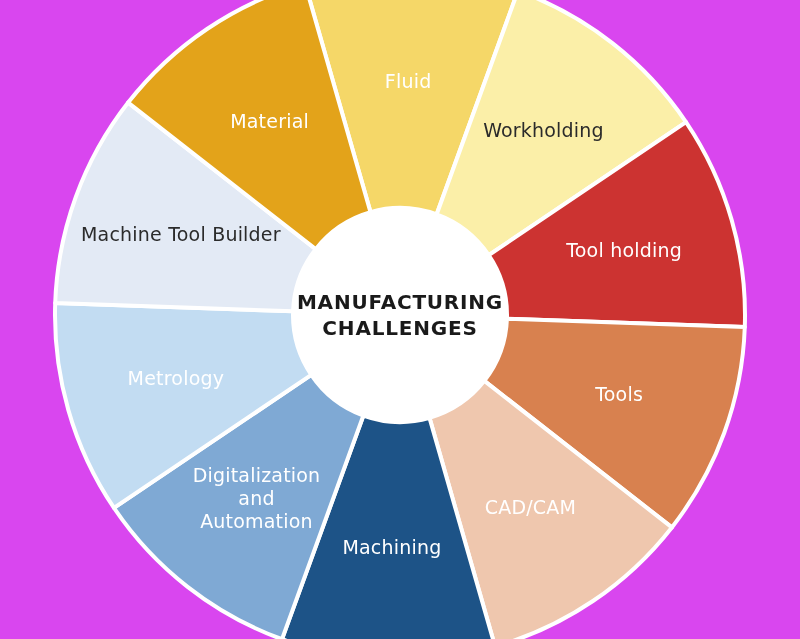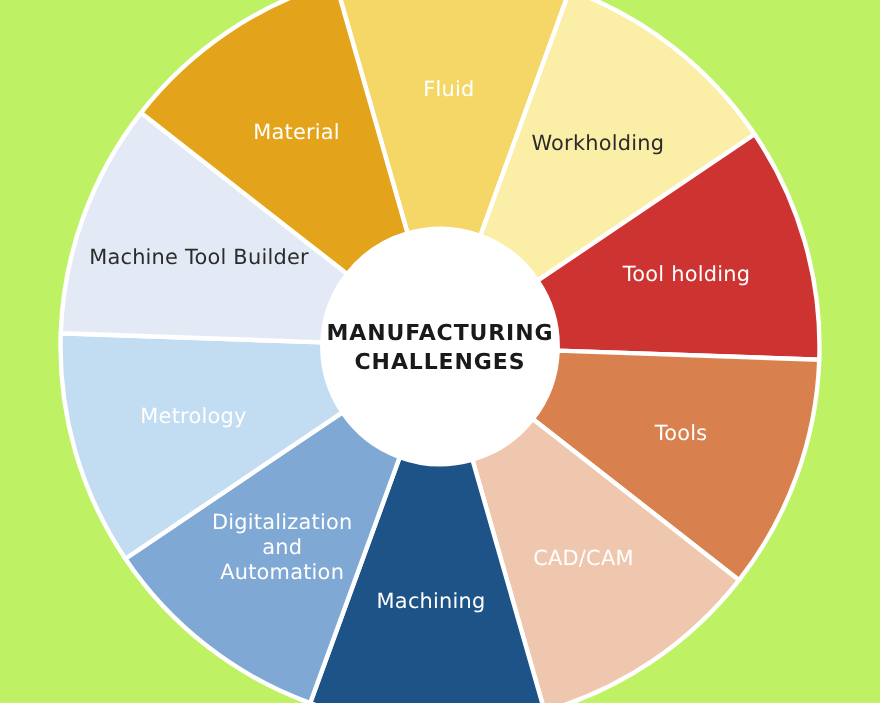--- a/index.html
+++ b/index.html
@@ -10,21 +10,21 @@
   body {
     width: 800px;
     height: 639px;
     overflow: hidden;
     font-family: "DejaVu Sans", sans-serif;
   }
   #stage {
     position: relative;
     width: 800px;
     height: 639px;
-    background: #bef264;
+    background: #d946ef;
     overflow: hidden;
   }
   #wheel-svg {
     position: absolute;
     left: 0;
     top: 0;
     width: 800px;
     height: 639px;
     display: block;
   }

